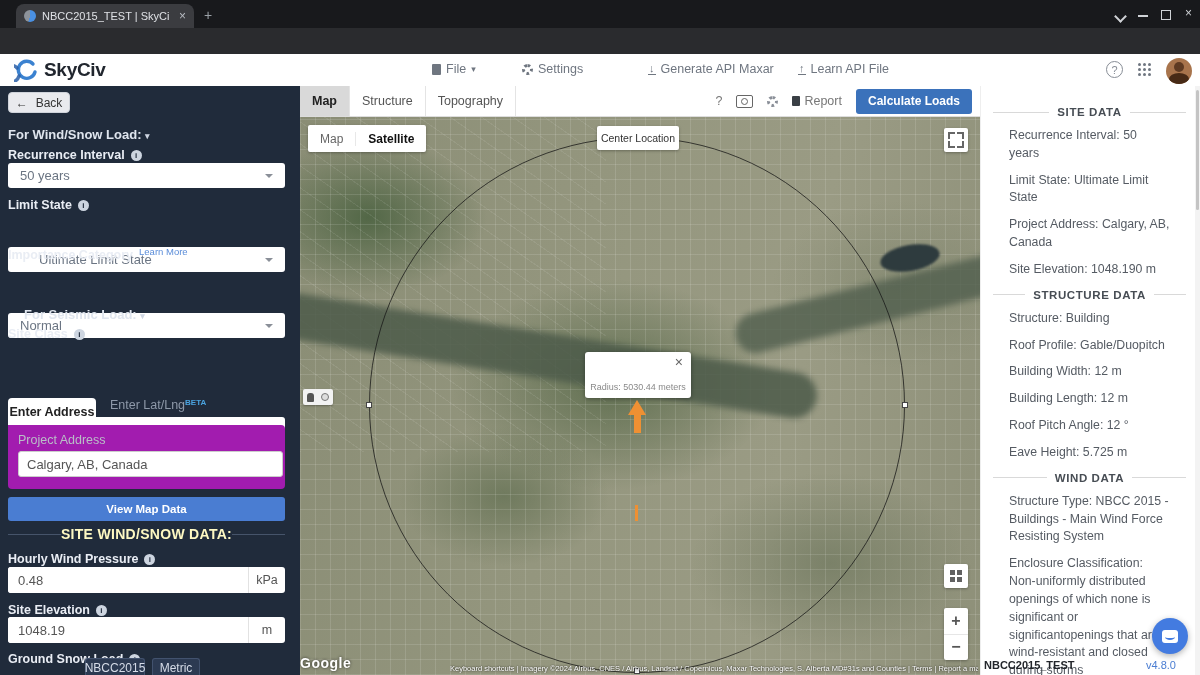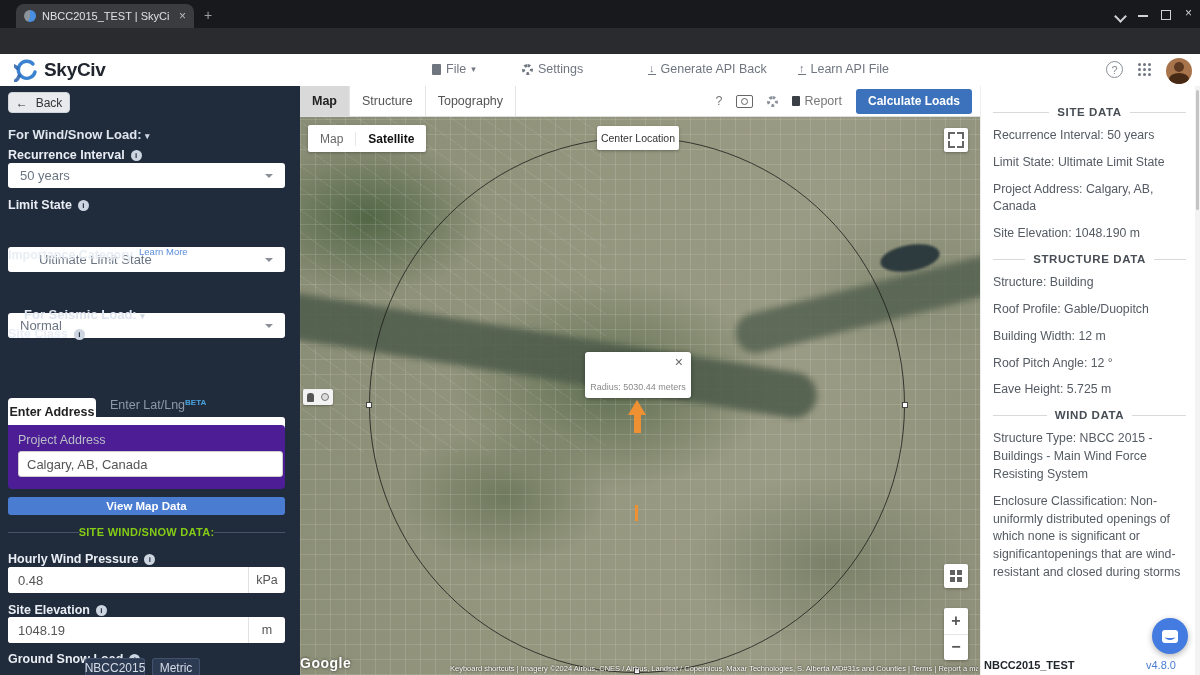--- a/index.html
+++ b/index.html
@@ -74,27 +74,27 @@
   .select{height:25px;background:#fff;border-radius:3px;display:flex;align-items:center;
           padding:0 12px;color:#6b7583;font-size:13px;position:relative;}
   .select::after{content:"";position:absolute;right:12px;top:11px;border-left:4px solid transparent;
           border-right:4px solid transparent;border-top:4px solid #8a8f98;}
   .learnmore{color:#5b8dd9;font-size:9.5px;font-weight:normal;position:relative;top:-4px;}
   .addrtab{height:27px;display:flex;}
   .addrtab .t1{width:88px;height:27px;background:#fff;border-radius:4px 4px 0 0;display:flex;align-items:center;
                justify-content:center;font-size:12.5px;font-weight:bold;color:#222;}
   .addrtab .t2{margin-left:14px;padding-bottom:6px;color:#8e99a9;font-size:12.5px;}
   .beta{color:#4aa3df;font-size:8px;font-weight:bold;position:relative;top:-4px;}
-  .addrcard{background:#4c1d95;border-radius:0 4px 4px 4px;height:64px;}
+  .addrcard{background:#a21caf;border-radius:0 4px 4px 4px;height:64px;}
   .addrlabel{position:absolute;left:10px;top:8px;color:#b9bec7;font-size:12.5px;}
   .addrinput{position:absolute;left:10px;top:26px;width:247px;height:24px;border:1px solid #ccc;border-radius:3px;
              padding:0 8px;font-size:13px;color:#555;font-family:"Liberation Sans",sans-serif;}
-  .bluebtn{height:18px;background:#4a7dd2;border-radius:3px;color:#fff;font-size:11.5px;font-weight:bold;
+  .bluebtn{height:24px;background:#4a7dd2;border-radius:3px;color:#fff;font-size:11.5px;font-weight:bold;
            display:flex;align-items:center;justify-content:center;border:none;}
-  .sbsection{display:flex;align-items:center;gap:0;color:#84cc16;font-size:11px;font-weight:bold;letter-spacing:0.3px;}
+  .sbsection{display:flex;align-items:center;gap:0;color:#fef9c3;font-size:14px;font-weight:bold;letter-spacing:0.3px;}
   .sbsection i{flex:1;height:1px;background:#46546a;}
   .unitinput{height:26px;background:#fff;border-radius:3px;display:flex;align-items:stretch;overflow:hidden;}
   .unitinput input{flex:1;border:none;outline:none;padding:0 10px;font-size:13px;color:#555;
                    font-family:"Liberation Sans",sans-serif;border-right:1px solid #e2e2e2;}
   .unitbox{width:36px;display:flex;align-items:center;justify-content:center;color:#555;font-size:12.5px;}
   .codebtn{position:absolute;bottom:0;height:17px;background:#2c3a52;border:1px solid #42526e;border-bottom:none;
            border-radius:3px 3px 0 0;color:#d6dce8;font-size:12px;display:flex;align-items:flex-start;
            justify-content:center;padding-top:2px;box-sizing:border-box;}
 
   
@@ -170,21 +170,21 @@
          text-shadow:0 0 3px rgba(0,0,0,0.7);}
   .attrib{left:150px;right:2px;bottom:2px;color:#fff;font-size:7.5px;text-align:right;white-space:nowrap;
          text-shadow:0 0 2px #000;overflow:hidden;}
 
   
   .panel{left:980px;top:86px;width:220px;height:589px;background:#fff;box-sizing:border-box;
          padding:10px 14px 0 12px;overflow:hidden;border-left:1px solid #eee;}
   .phead{display:flex;align-items:center;gap:8px;margin:10px 0 4px;}
   .phead span{font-size:11.5px;font-weight:bold;color:#474d54;letter-spacing:0.6px;white-space:nowrap;}
   .phead i{flex:1;height:1px;background:#d9d9d9;}
-  .pitem{font-size:12.3px;color:#555b63;margin:9px 0;line-height:1.45;}
+  .pitem{font-size:12.3px;color:#555b63;margin:9px 16px;line-height:1.45;}
   .pscroll{position:absolute;right:0;top:0;width:5px;height:589px;background:#f3f3f3;}
   .pscroll i{position:absolute;left:1px;top:4px;width:3px;height:120px;background:#c4c4c4;border-radius:2px;}
 
   
   .fproject{left:984px;bottom:4px;font-size:11px;font-weight:bold;color:#23262b;}
   .fversion{left:1146px;bottom:4px;font-size:11px;color:#4a7dd2;}
   .chatbtn{left:1152px;top:618px;width:36px;height:36px;border-radius:50%;background:#437be0;
          box-shadow:0 2px 6px rgba(0,0,0,0.3);display:flex;align-items:center;justify-content:center;}
   .chatglyph{width:16px;height:13px;background:#fff;border-radius:3px;position:relative;}
   .chatglyph::after{content:"";position:absolute;left:3px;bottom:3px;width:10px;height:4px;
@@ -258,21 +258,21 @@
     <span class="fileicon"></span>
     <span>File</span>
     <span style="font-size:9px;">▾</span>
   </div>
   <div class="abs hnav" style="left:522px;">
     <span class="gear"></span>
     <span>Settings</span>
   </div>
   <div class="abs hnav" style="left:648px;">
     <span class="arricon">↓</span>
-    <span>Generate API Back</span>
+    <span>Generate API Maxar</span>
   </div>
   <div class="abs hnav" style="left:798px;">
     <span class="arricon">↑</span>
     <span>Learn API File</span>
   </div>
   <div class="abs qcircle" style="left:1106px;top:61px;">?</div>
   <div class="abs dots9" style="left:1138px;top:63px;">
     <i style="left:0;top:0;"></i>
       <i style="left:5px;top:0;"></i>
       <i style="left:10px;top:0;"></i>
@@ -463,20 +463,21 @@
     <div class="pitem">Site Elevation: 1048.190 m</div>
 
     <div class="phead">
         <i></i>
         <span>STRUCTURE DATA</span>
         <i></i>
       </div>
     <div class="pitem">Structure: Building</div>
     <div class="pitem">Roof Profile: Gable/Duopitch</div>
     <div class="pitem">Building Width: 12 m</div>
+    <div class="pitem">Building Length: 12 m</div>
     <div class="pitem">Roof Pitch Angle: 12 °</div>
     <div class="pitem">Eave Height: 5.725 m</div>
 
     <div class="phead">
         <i></i>
         <span>WIND DATA</span>
         <i></i>
       </div>
     <div class="pitem">Structure Type: NBCC 2015 - Buildings - Main Wind Force Resisting System</div>
     <div class="pitem">Enclosure Classification: Non-uniformly distributed openings of which none is significant or significantopenings that are wind-resistant and closed during storms</div>

